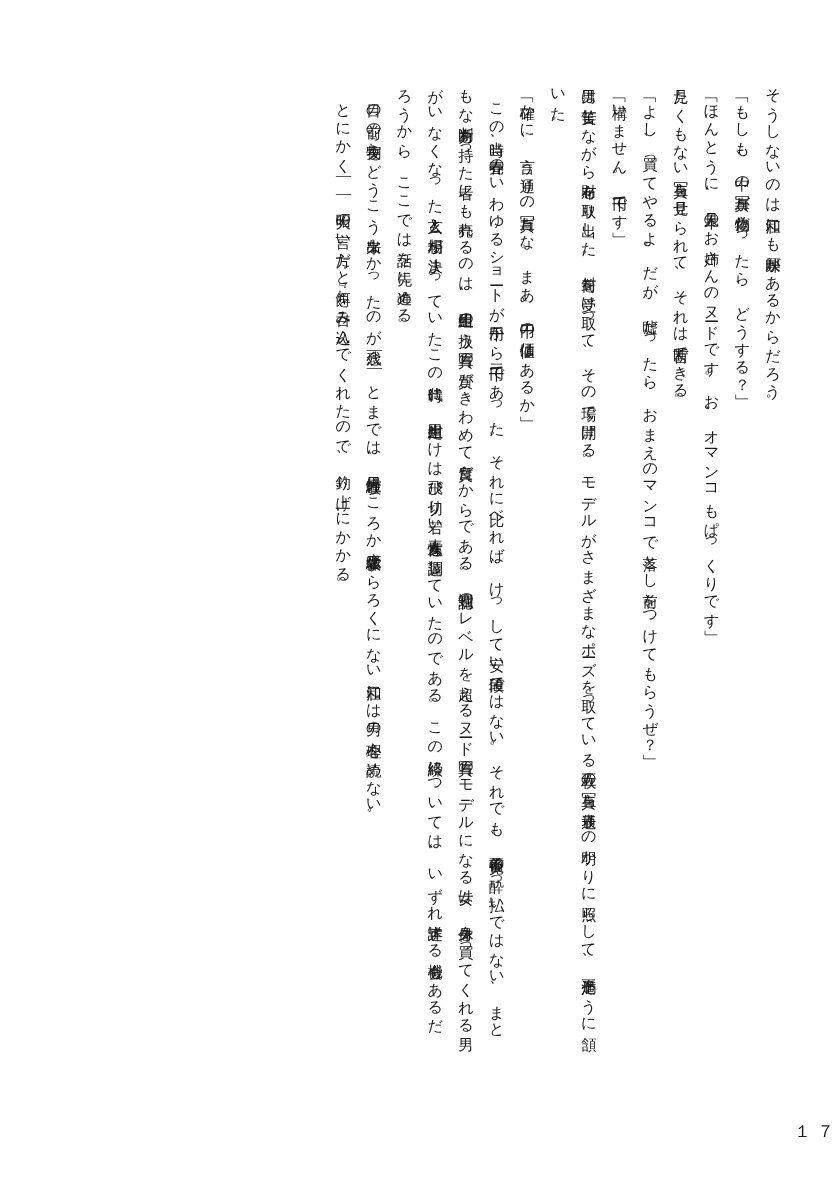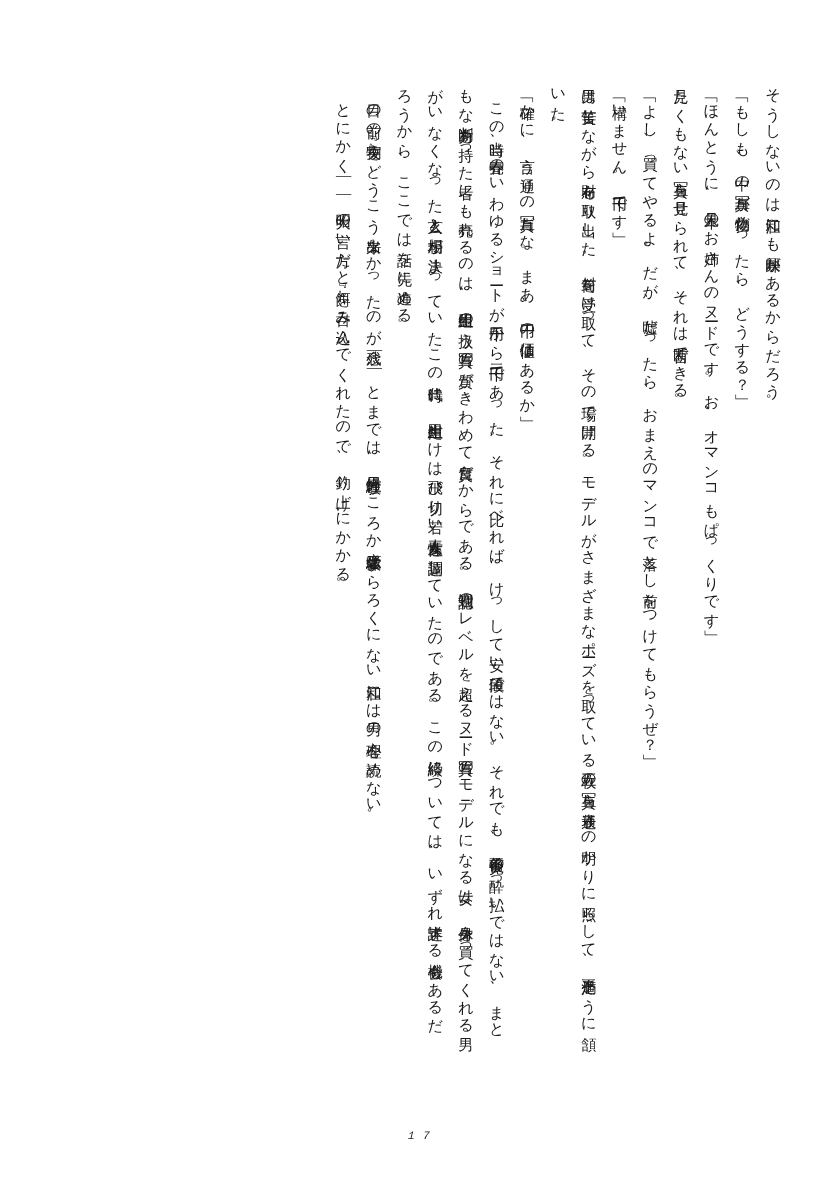--- a/index.html
+++ b/index.html
@@ -43,26 +43,25 @@
     text-indent: 1em;
   }
   #text-block p.noindent {
     text-indent: 0;
   }
   #page-number {
     position: absolute;
     bottom: 48px;
     left: 0;
     right: 0;
-    text-align: center;
-    font-size: 11px;
+    text-align: right;
+    font-size: 17px;
     letter-spacing: 0.35em;
     color: #1a1a1a;
     font-family: "Liberation Serif", "DejaVu Serif", serif;
-    font-style: italic;
   }
 </style>
 </head>
 <body>
 
 <div id="page">
 
   <div id="text-block">
     <p class="noindent">そうしないのは和江にも興味があるからだろう。</p>
     <p>「もしも、中の写真が偽物だったら、どうする？」</p>

